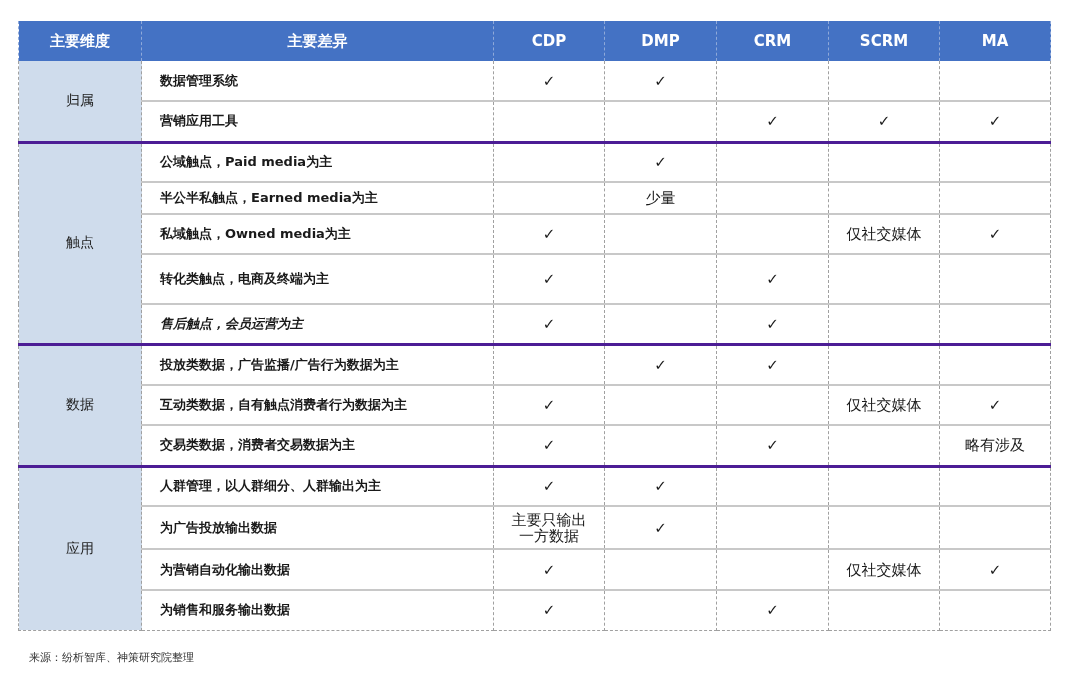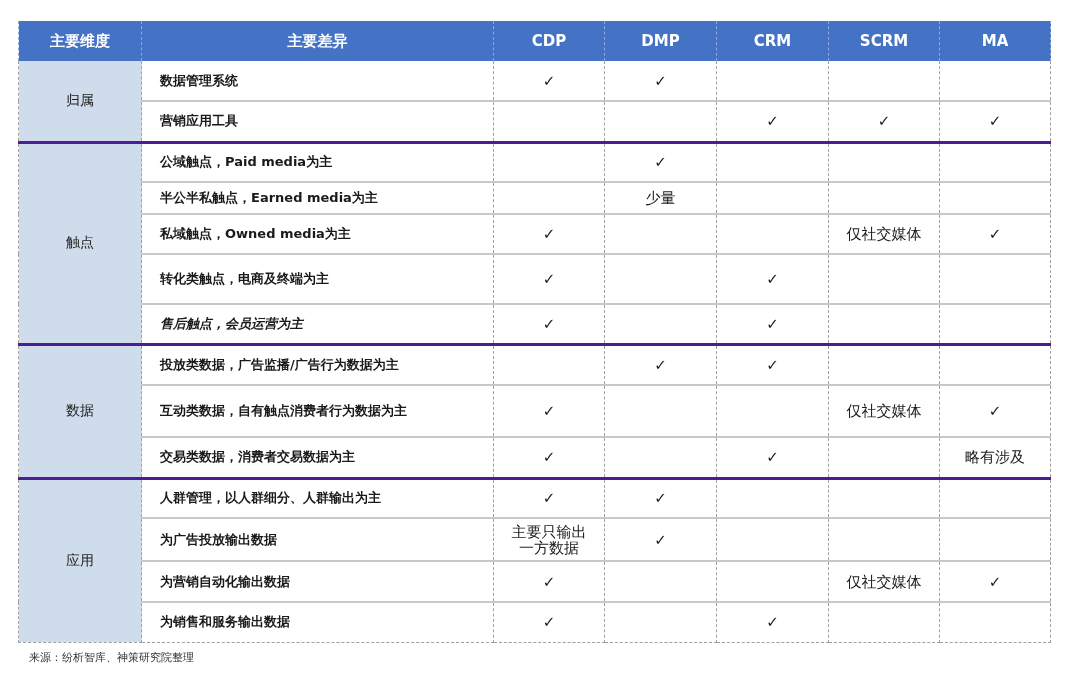--- a/index.html
+++ b/index.html
@@ -107,21 +107,21 @@
       </tr>
       <tr class="grp-start" style="height: 41px;">
         <td class="dim" rowspan="3">数据</td>
         <td class="diff">投放类数据，广告监播/广告行为数据为主</td>
         <td><span class="note"></span></td>
         <td><span class="check">✓</span></td>
         <td><span class="check">✓</span></td>
         <td><span class="note"></span></td>
         <td><span class="note"></span></td>
       </tr>
-      <tr style="height: 52px;">
+      <tr style="height: 40px;">
         <td class="diff">互动类数据，自有触点消费者行为数据为主</td>
         <td><span class="check">✓</span></td>
         <td><span class="note"></span></td>
         <td><span class="note"></span></td>
         <td><span class="note">仅社交媒体</span></td>
         <td><span class="check">✓</span></td>
       </tr>
       <tr style="height: 41px;">
         <td class="diff">交易类数据，消费者交易数据为主</td>
         <td><span class="check">✓</span></td>

